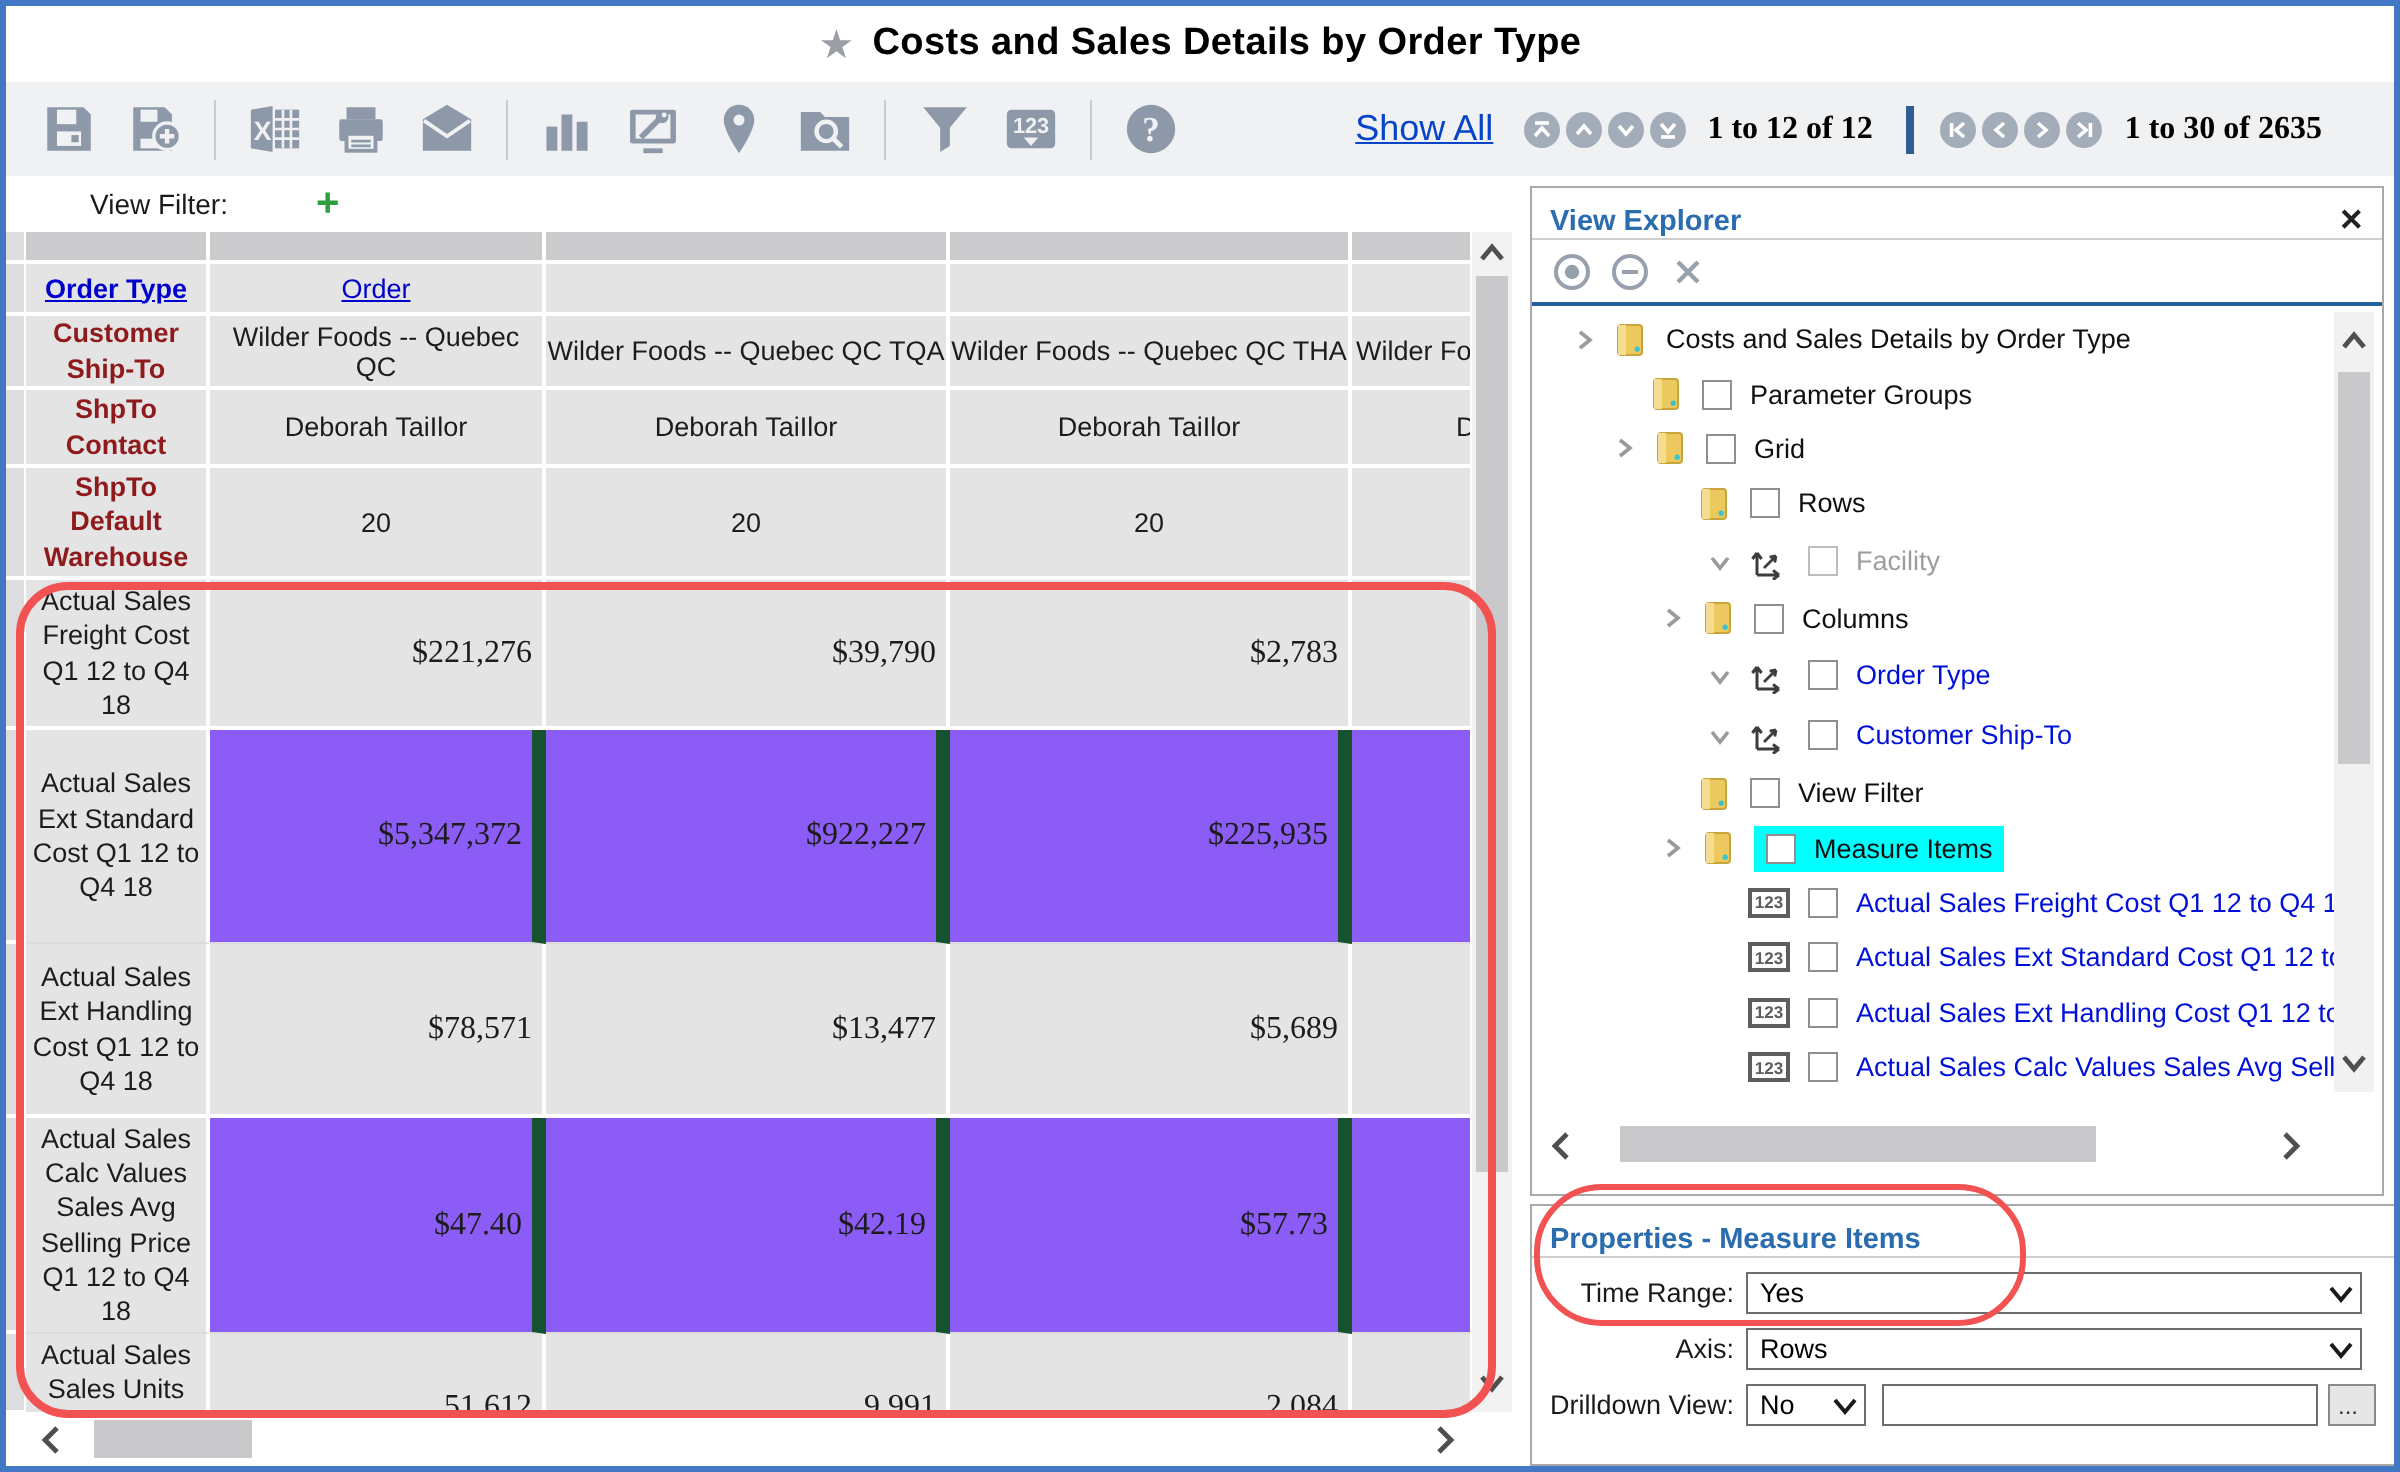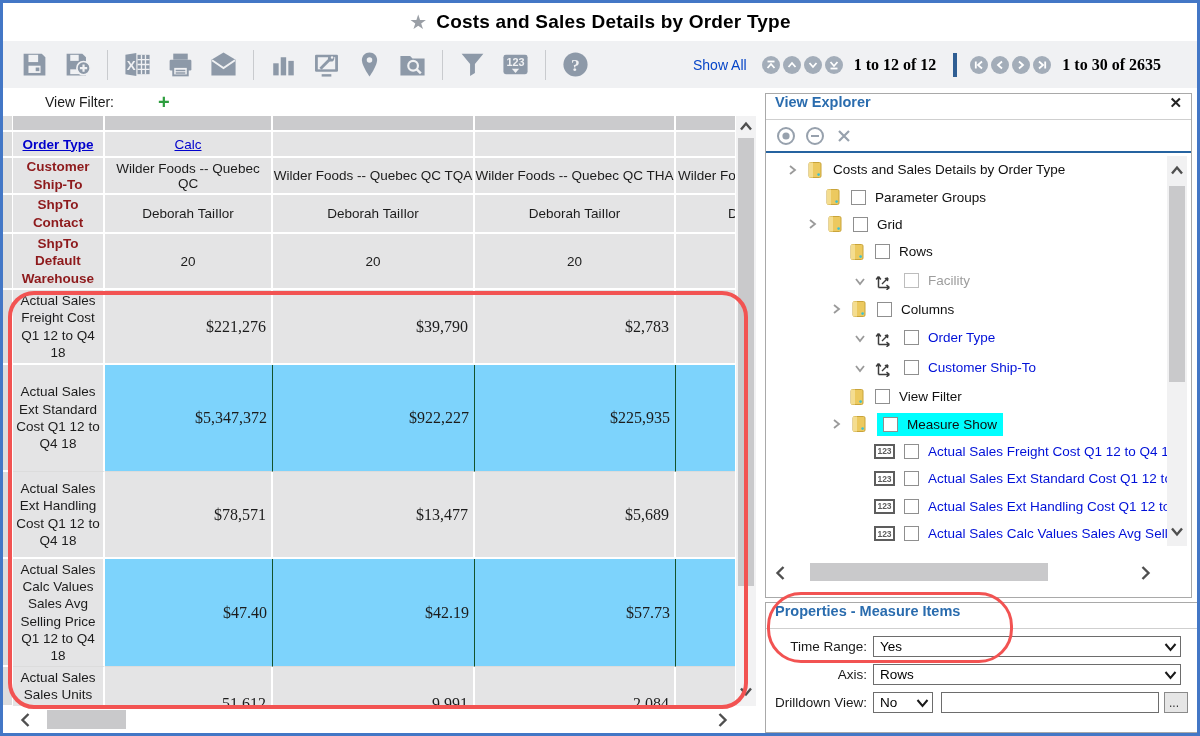--- a/index.html
+++ b/index.html
@@ -13,21 +13,21 @@
   .titlebar .star { color:#9a9fa6; font-size:20px; margin-right:9px; }
   .titlebar .title { font-size:19px; font-weight:bold; color:#000; letter-spacing:.2px; }
 
   
   .toolbar { position:absolute; left:3px; top:41px; right:3px; height:47px; background:#f0f1f3;
              display:flex; align-items:center; padding:0 14px; }
   .ticon { width:34px; height:32px; display:flex; align-items:center; justify-content:center; margin-right:9px; cursor:pointer; }
   .ticon svg { width:29px; height:29px; }
   .tsep { width:1px; height:30px; background:#c9cbce; margin:0 12px 0 4px; }
   .tb-right { margin-left:auto; display:flex; align-items:center; gap:7px; padding-right:18px; }
-  .showall { color:#0645c8; font-size:14px; cursor:pointer; margin-right:8px; }
+  .showall { color:#0645c8; text-decoration:underline; font-size:18px; cursor:pointer; margin-right:8px; }
   .navbtn { width:18px; height:18px; border-radius:50%; background:#a3adb9; display:flex; align-items:center; justify-content:center; cursor:pointer; }
   .navbtn svg { width:12px; height:12px; }
   .navgrp { display:flex; gap:3px; }
   .pager { font-family:"Liberation Serif", serif; font-weight:bold; font-size:16px; color:#000; margin:0 4px; }
   .bluebar { width:4px; height:24px; background:#2f5e93; margin:0 6px; }
 
   
   .filterrow { position:absolute; left:3px; top:88px; width:757px; height:28px; background:#fff;
                display:flex; align-items:center; }
   .filterrow .lbl { margin-left:42px; font-size:14px; color:#1a1a1a; }
@@ -35,41 +35,41 @@
 
   
   .grips { position:absolute; left:3px; top:116px; width:9px; height:590px; overflow:hidden; }
   .grip { background:#dddddd; border-bottom:2px solid #fff; }
   .grid { position:absolute; left:13px; top:116px; width:722px; height:590px; overflow:hidden; background:#fff; }
   .grow { display:flex; width:876px; }
   .gcell { flex:none; display:flex; align-items:center; justify-content:center; text-align:center;
            font-size:13.5px; color:#1c1c1c; overflow:hidden; }
   .c0 { width:92px; } .c1 { width:168px; } .c2 { width:202px; } .c3 { width:201px; } .c4 { width:213px; }
   .rowgray .gcell { background:#e4e4e5; border-right:2px solid #fff; border-bottom:2px solid #fff; }
-  .rowwhite .gcell { background:#7dd3fc; border-right:1px solid #14532d; border-bottom:1px solid #dcdcdc; }
+  .rowwhite .gcell { background:#8b5cf6; border-right:7px solid #14532d; border-bottom:1px solid #dcdcdc; }
   .rowwhite .gcell.c0 { background:#e4e4e5; border-right:2px solid #fff; }
   .striprow .gcell { background:#cbcbcd; height:16px; border-right:2px solid #fff; border-bottom:2px solid #fff; }
   .hdr-red { color:#8e1a1c; font-weight:bold; }
   .link-b { color:#0000cc; font-weight:bold; text-decoration:underline; cursor:pointer; }
   .link-n { color:#0000cc; text-decoration:underline; cursor:pointer; }
   .num { justify-content:flex-end; padding-right:5px; font-family:"Liberation Serif", serif; font-size:16px;padding-left:40px; }
   .cut-left { justify-content:flex-start; padding-left:2px; }
   .cut-pad { justify-content:flex-start; padding-left:52px; }
   .mlabel { padding:2px 3px; line-height:1.28; }
 
   
   .vscroll { position:absolute; width:20px; background:#f2f2f3; }
   .vscroll .arrow, .hscroll .arrow { position:absolute; display:flex; align-items:center; justify-content:center; cursor:pointer; }
   .thumb { position:absolute; background:#c9c9cb; cursor:pointer; }
   .gridvs { left:736px; top:116px; height:590px; }
   .gridhs { position:absolute; left:13px; top:708px; width:722px; height:24px; background:#fff; }
 
   
   .panel { position:absolute; background:#fff; border:1px solid #a9a9a9; }
-  .ptitle { height:26px; border-bottom:1px solid #cfcfcf; display:flex; align-items:flex-start; padding:0 9px; }
+  .ptitle { height:26px; border-bottom:1px solid #cfcfcf; display:flex; align-items:flex-end; padding:0 9px; }
   .ptitle .pt { color:#2a6cae; font-weight:bold; font-size:14.5px; }
   .ptitle .px { margin-left:auto; font-size:15px; color:#222; cursor:pointer; font-weight:bold; }
 
   .vxp { left:765px; top:93px; width:427px; height:505px; }
   .vxtools { height:33px; display:flex; align-items:center; gap:9px; padding-left:10px; border-bottom:2px solid #2563a0; }
   .vxtools svg { width:20px; height:20px; cursor:pointer; }
   .tree { position:absolute; left:0; top:62px; width:402px; height:395px; overflow:hidden; }
   .trow { height:27.4px; display:flex; align-items:center; white-space:nowrap; overflow:hidden; cursor:pointer; }
   .texp { width:16px; height:16px; flex:none; display:flex; align-items:center; justify-content:center; margin-right:6px; }
   .tfold { width:19px; height:18px; flex:none; margin-right:8px; }
@@ -284,21 +284,21 @@
   <div class="grid">
     <div class="grow striprow">
       <div class="gcell c0"></div>
         <div class="gcell c1"></div>
         <div class="gcell c2"></div>
         <div class="gcell c3"></div>
         <div class="gcell c4"></div>
     </div>
     <div class="grow rowgray" style="height:26px">
       <div class="gcell c0 link-b">Order Type</div>
-      <div class="gcell c1 link-n">Calc</div>
+      <div class="gcell c1 link-n">Order</div>
       <div class="gcell c2"></div>
       <div class="gcell c3"></div>
       <div class="gcell c4"></div>
     </div>
     <div class="grow rowgray" style="height:37px">
       <div class="gcell c0 hdr-red mlabel">Customer Ship-To</div>
       <div class="gcell c1">Wilder Foods -- Quebec QC</div>
       <div class="gcell c2">Wilder Foods -- Quebec QC TQA</div>
       <div class="gcell c3">Wilder Foods -- Quebec QC THA</div>
       <div class="gcell c4 cut-left">Wilder Fo</div>
@@ -514,21 +514,21 @@
               <polyline points="3,2 8,6 3,10" stroke="#9a9a9a" stroke-width="1.8" fill="none"></polyline>
             </svg>
           </span>
         <svg class="tfold" viewBox="0 0 19 18">
             <rect x="3" y="1.5" width="12" height="15" rx="1.5" fill="#ecc95f" stroke="#c9a43a" stroke-width="1"></rect>
             <rect x="3" y="1.5" width="4" height="15" fill="#f4dd90"></rect>
             <circle cx="12.6" cy="13.6" r="1.3" fill="#39c1d4"></circle>
           </svg>
         <span class="hl-cyan">
           <span class="cb"></span>
-          <span class="tlab">Measure Show</span>
+          <span class="tlab">Measure Items</span>
         </span>
       </div>
       <div class="trow" style="padding-left:108px">
         <span class="t123">123</span>
         <span class="cb"></span>
         <span class="tlab blue">Actual Sales Freight Cost Q1 12 to Q4 18</span>
       </div>
       <div class="trow" style="padding-left:108px">
         <span class="t123">123</span>
         <span class="cb"></span>

